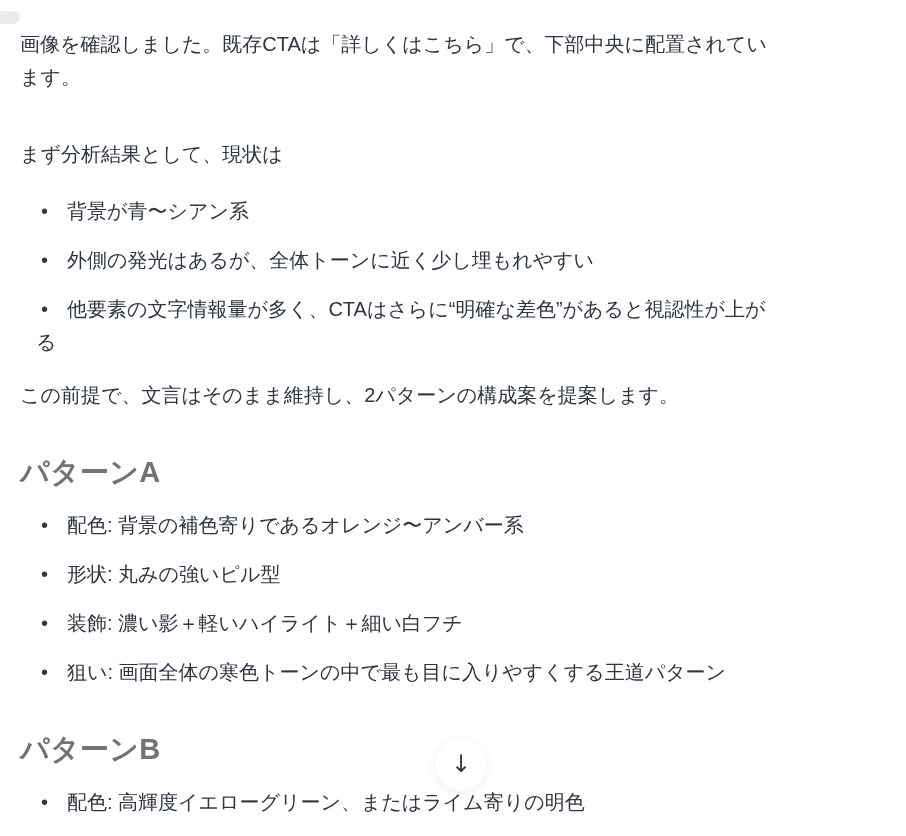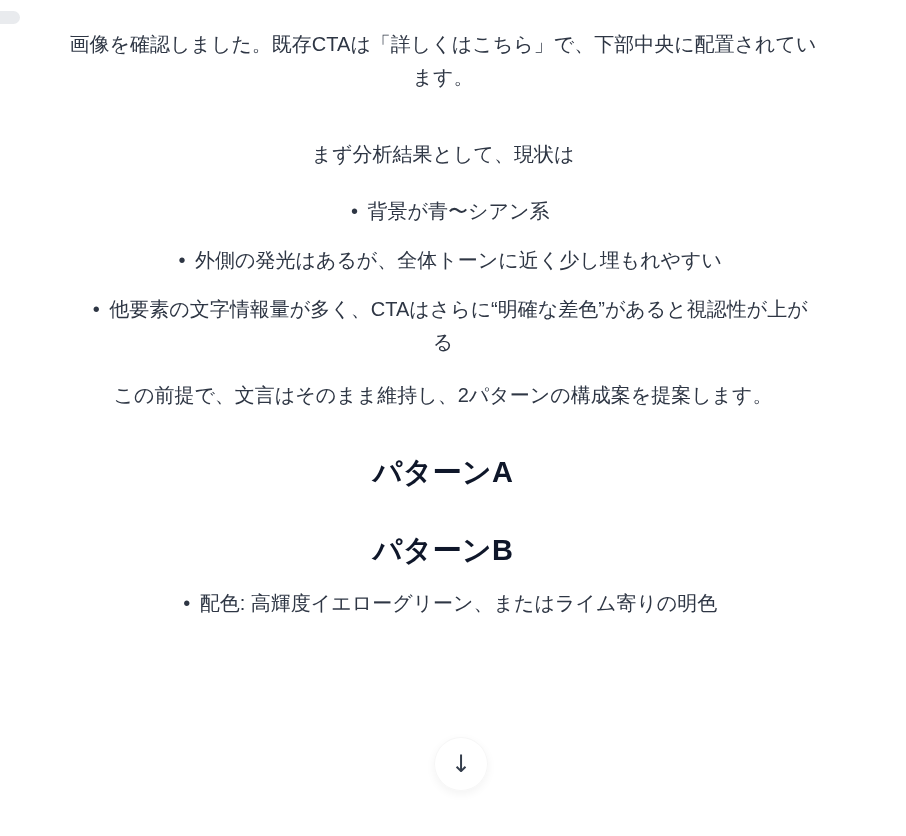--- a/index.html
+++ b/index.html
@@ -25,35 +25,34 @@
     width: 34px;
     height: 13px;
     background: #e9ebee;
     border-radius: 7px;
   }
 
   .message {
     padding: 28px 40px 0 20px;
     font-size: 20px;
     line-height: 33px;
-    text-align: center;
   }
 
   .message p {
     margin: 0 0 29px 0;
     white-space: pre-line;
   }
   .message p.analysis-intro { margin-bottom: 24px; margin-top: 44px; }
   .message p.premise { margin-bottom: 12px; }
 
   .message h2 {
     font-size: 29px;
     line-height: 36px;
     font-weight: 700;
-    color: #0f172a;
+    color: #737373;
     margin: 42px 0 19px 0;
     letter-spacing: 0.3px;
   }
 
   .list { margin: 0 0 20px 0; }
   .list--tight { margin: 0; }
 
   .li { margin: 16px; }
   .li .marker {
     display: inline-block;
@@ -104,20 +103,26 @@
     <div class="li"><span class="marker">•</span><span class="li-text">背景が青〜シアン系</span></div>
     <div class="li"><span class="marker">•</span><span class="li-text">外側の発光はあるが、全体トーンに近く少し埋もれやすい</span></div>
     <div class="li"><span class="marker">•</span><span class="li-text">他要素の文字情報量が多く、CTAはさらに“明確な差色”があると視認性が上が
 る</span></div>
   </div>
 
   <p class="premise">この前提で、文言はそのまま維持し、2パターンの構成案を提案します。</p>
 
   <h2>パターンA</h2>
 
+  <div class="list list--tight">
+    <div class="li"><span class="marker">•</span><span class="li-text">配色: 背景の補色寄りであるオレンジ〜アンバー系</span></div>
+    <div class="li"><span class="marker">•</span><span class="li-text">形状: 丸みの強いピル型</span></div>
+    <div class="li"><span class="marker">•</span><span class="li-text">装飾: 濃い影＋軽いハイライト＋細い白フチ</span></div>
+    <div class="li"><span class="marker">•</span><span class="li-text">狙い: 画面全体の寒色トーンの中で最も目に入りやすくする王道パターン</span></div>
+  </div>
 
   <h2>パターンB</h2>
 
   <div class="list list--tight">
     <div class="li"><span class="marker">•</span><span class="li-text">配色: 高輝度イエローグリーン、またはライム寄りの明色</span></div>
   </div>
 
 </main>
 
 <button class="scroll-btn">

